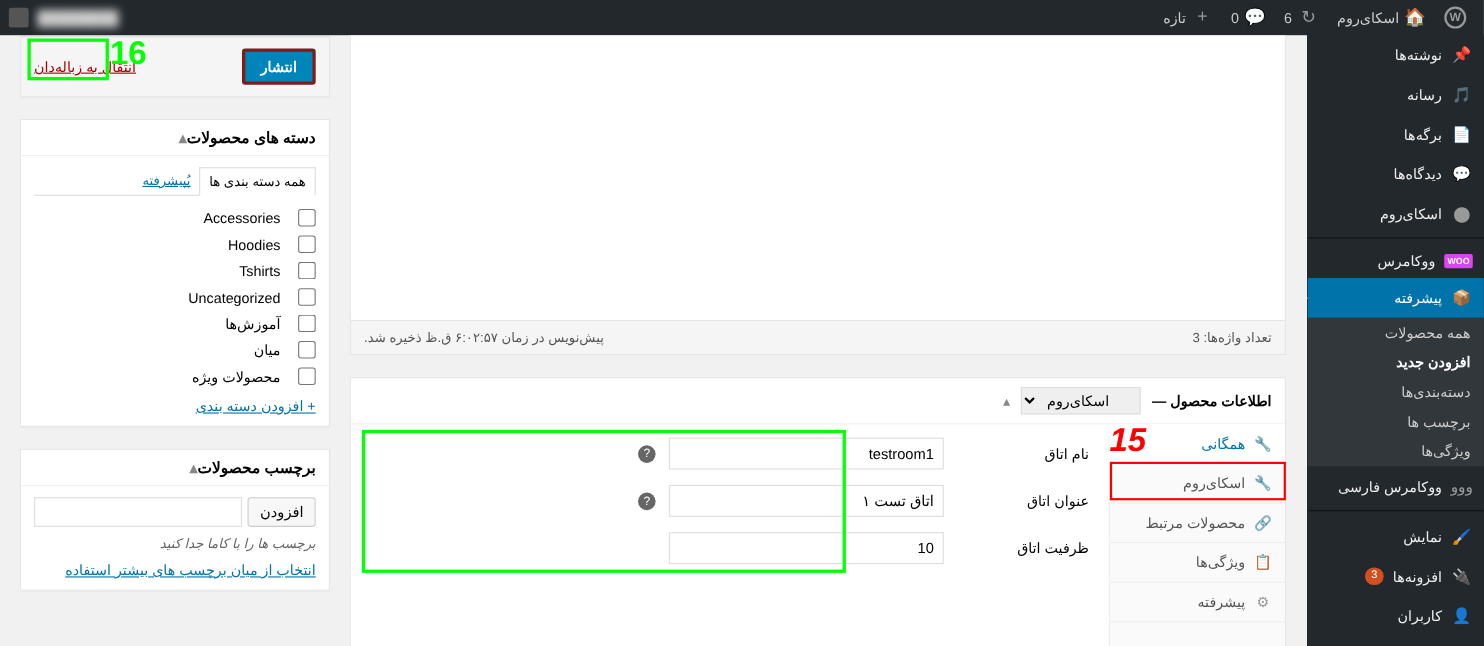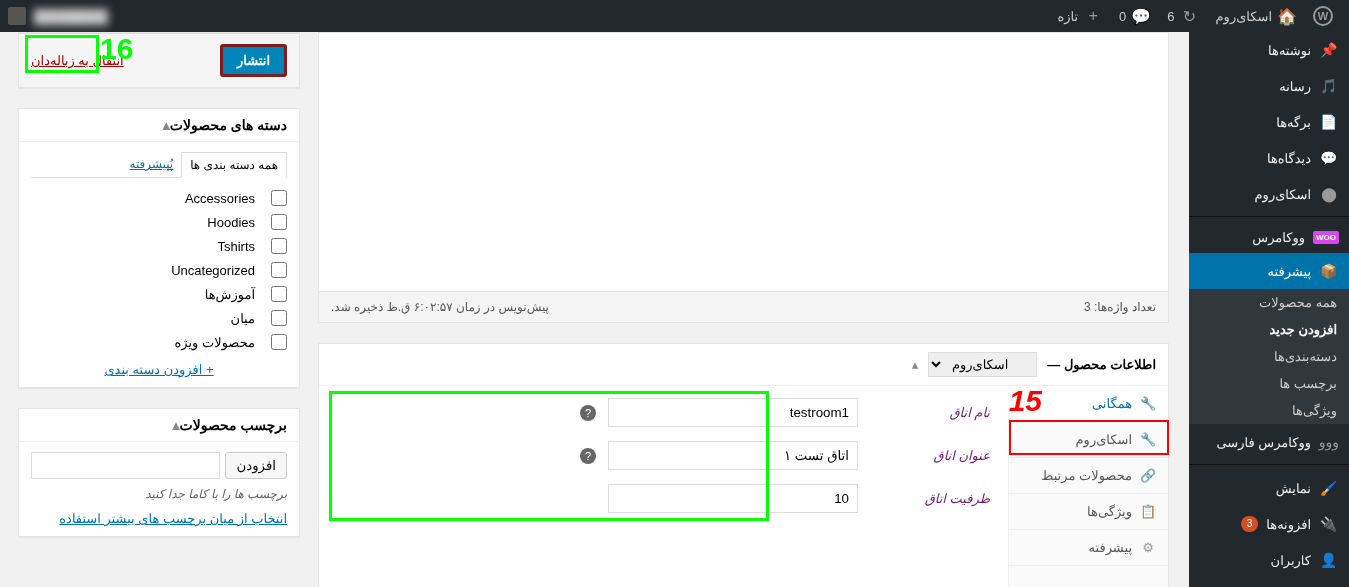--- a/index.html
+++ b/index.html
@@ -44,21 +44,21 @@
 .green-box-16 { position: absolute; left: 25px; top: 35px; width: 74px; height: 38px; border: 3px solid #05ff05; z-index: 50; pointer-events: none; }
 .label-16 { position: absolute; left: 100px; top: 32px; font-size: 30px; font-weight: bold; color: #05ff05; z-index: 51; direction: ltr; }
 
 .cat-tabs { display: flex; border-bottom: 1px solid #ddd; margin-bottom: 8px; }
 .cat-tabs .tab { padding: 5px 8px; font-size: 12px; cursor: pointer; }
 .cat-tabs .tab.active { border: 1px solid #ddd; border-bottom: 1px solid #fff; margin-bottom: -1px; background: #fff; }
 .cat-tabs .tab.inactive { color: #0073aa; text-decoration: underline; }
 .cat-list { list-style: none; }
 .cat-list li { padding: 4px 0; display: flex; align-items: center; gap: 16px; justify-content: flex-end; direction: ltr; }
 .cat-list input[type=checkbox] { width: 16px; height: 16px; }
-.add-cat-link { color: #0073aa; text-decoration: underline; cursor: pointer; font-size: 13px; display: block; margin-top: 8px; text-align: center; }
+.add-cat-link { color: #0073aa; text-decoration: underline; cursor: pointer; font-size: 13px; display: block; margin-top: 8px; }
 
 .tag-input-row { display: flex; gap: 5px; margin-bottom: 8px; }
 .tag-input-row input { flex: 1; border: 1px solid #ddd; padding: 5px; direction: rtl; }
 .tag-input-row button { background: #f7f7f7; border: 1px solid #ccc; padding: 4px 10px; border-radius: 3px; cursor: pointer; }
 .tag-hint { color: #666; font-size: 12px; font-style: italic; }
 .tag-cloud-link { color: #0073aa; text-decoration: underline; font-size: 13px; cursor: pointer; display: block; margin-top: 10px; }
 
 
 .content-col { margin-left: 318px; margin-right: 20px; padding-top: 0; }
 .editor-body { background: #fff; border: 1px solid #e5e5e5; min-height: 260px; }
@@ -70,21 +70,21 @@
 .pd-header .title { font-weight: bold; }
 .pd-header select { border: 1px solid #ddd; padding: 3px 24px 3px 6px; font-size: 13px; }
 .pd-header .handlediv { margin-left: auto; cursor: pointer; color: #888; }
 .pd-body { display: flex; min-height: 210px; }
 .pd-tabs { width: 160px; background: #fafafa; border-left: 1px solid #eee; }
 .pd-tab { padding: 10px 12px; border-bottom: 1px solid #eee; cursor: pointer; color: #555; font-size: 13px; display: flex; align-items: center; gap: 8px; }
 .pd-tab.active-tab { background: #fff; border-left: 0; margin-left: -1px; color: #0073aa; }
 .pd-tab .ticon { color: #999; width: 16px; display: inline-flex; justify-content: center; }
 .pd-fields { flex: 1; padding: 12px 18px; position: relative; }
 .field-row { display: flex; align-items: center; margin-bottom: 14px; gap: 12px; }
-.field-row label { width: 120px; color: #701a75; text-align: right; font-style: italic; }
+.field-row label { width: 120px; color: #000000; text-align: right; }
 .field-row input { width: 250px; border: 1px solid #ddd; padding: 6px 8px; direction: ltr; text-align: right; }
 .help-dot { width: 16px; height: 16px; border-radius: 50%; background: #666; color: #fff; display: inline-flex; align-items: center; justify-content: center; font-size: 11px; cursor: help; }
 
 .green-box-15 { border: 3px solid #05ff05; position: absolute; top: 5px; left: 10px; width: 440px; height: 130px; pointer-events: none; }
 .red-box-15 { position: absolute; border: 2px solid red; width: 160px; height: 35px; pointer-events: none; }
 .label-15 { position: absolute; font-size: 30px; font-weight: bold; color: red; direction: ltr; }
 </style>
 </head>
 <body>
 

